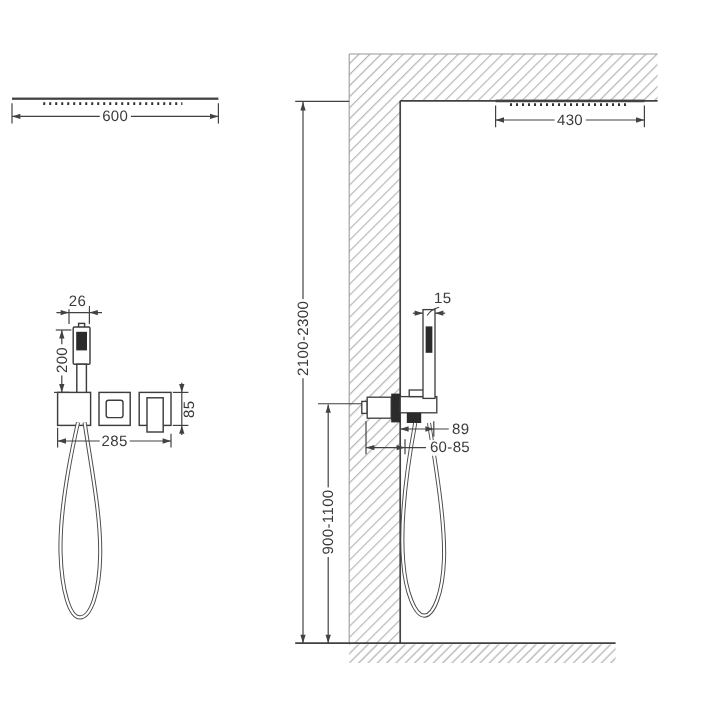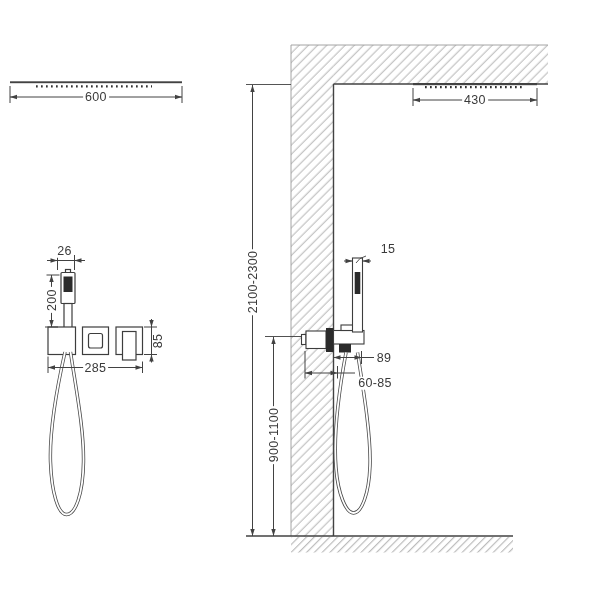--- a/index.html
+++ b/index.html
@@ -155,17 +155,17 @@
   </svg>
 
   <span class="dim-label" style="left:96px;top:97px;">600</span>
   <span class="dim-label" style="left:64.5px;top:251px;">26</span>
   <span class="dim-label vert" style="left:51.5px;top:300px;">200</span>
   <span class="dim-label" style="left:95.5px;top:367.5px;">285</span>
   <span class="dim-label vert" style="left:158px;top:340.5px;background:transparent;">85</span>
   <span class="dim-label" style="left:475px;top:100px;text-align:center;">430</span>
   <span class="dim-label vert" style="left:252.5px;top:282px;">2100-2300</span>
   <span class="dim-label vert" style="left:273.5px;top:435px;">900-1100</span>
-  <span class="dim-label" style="left:388px;top:249px;background:transparent;">15</span>
+  <span class="dim-label" style="left:369px;top:249px;background:transparent;">15</span>
   <span class="dim-label" style="left:384px;top:357.5px;">89</span>
-  <span class="dim-label" style="left:375px;top:373px;margin-top:10px;">60-85</span>
+  <span class="dim-label" style="left:375px;top:373px;">60-85</span>
 
 </div>
 
 </body></html>

